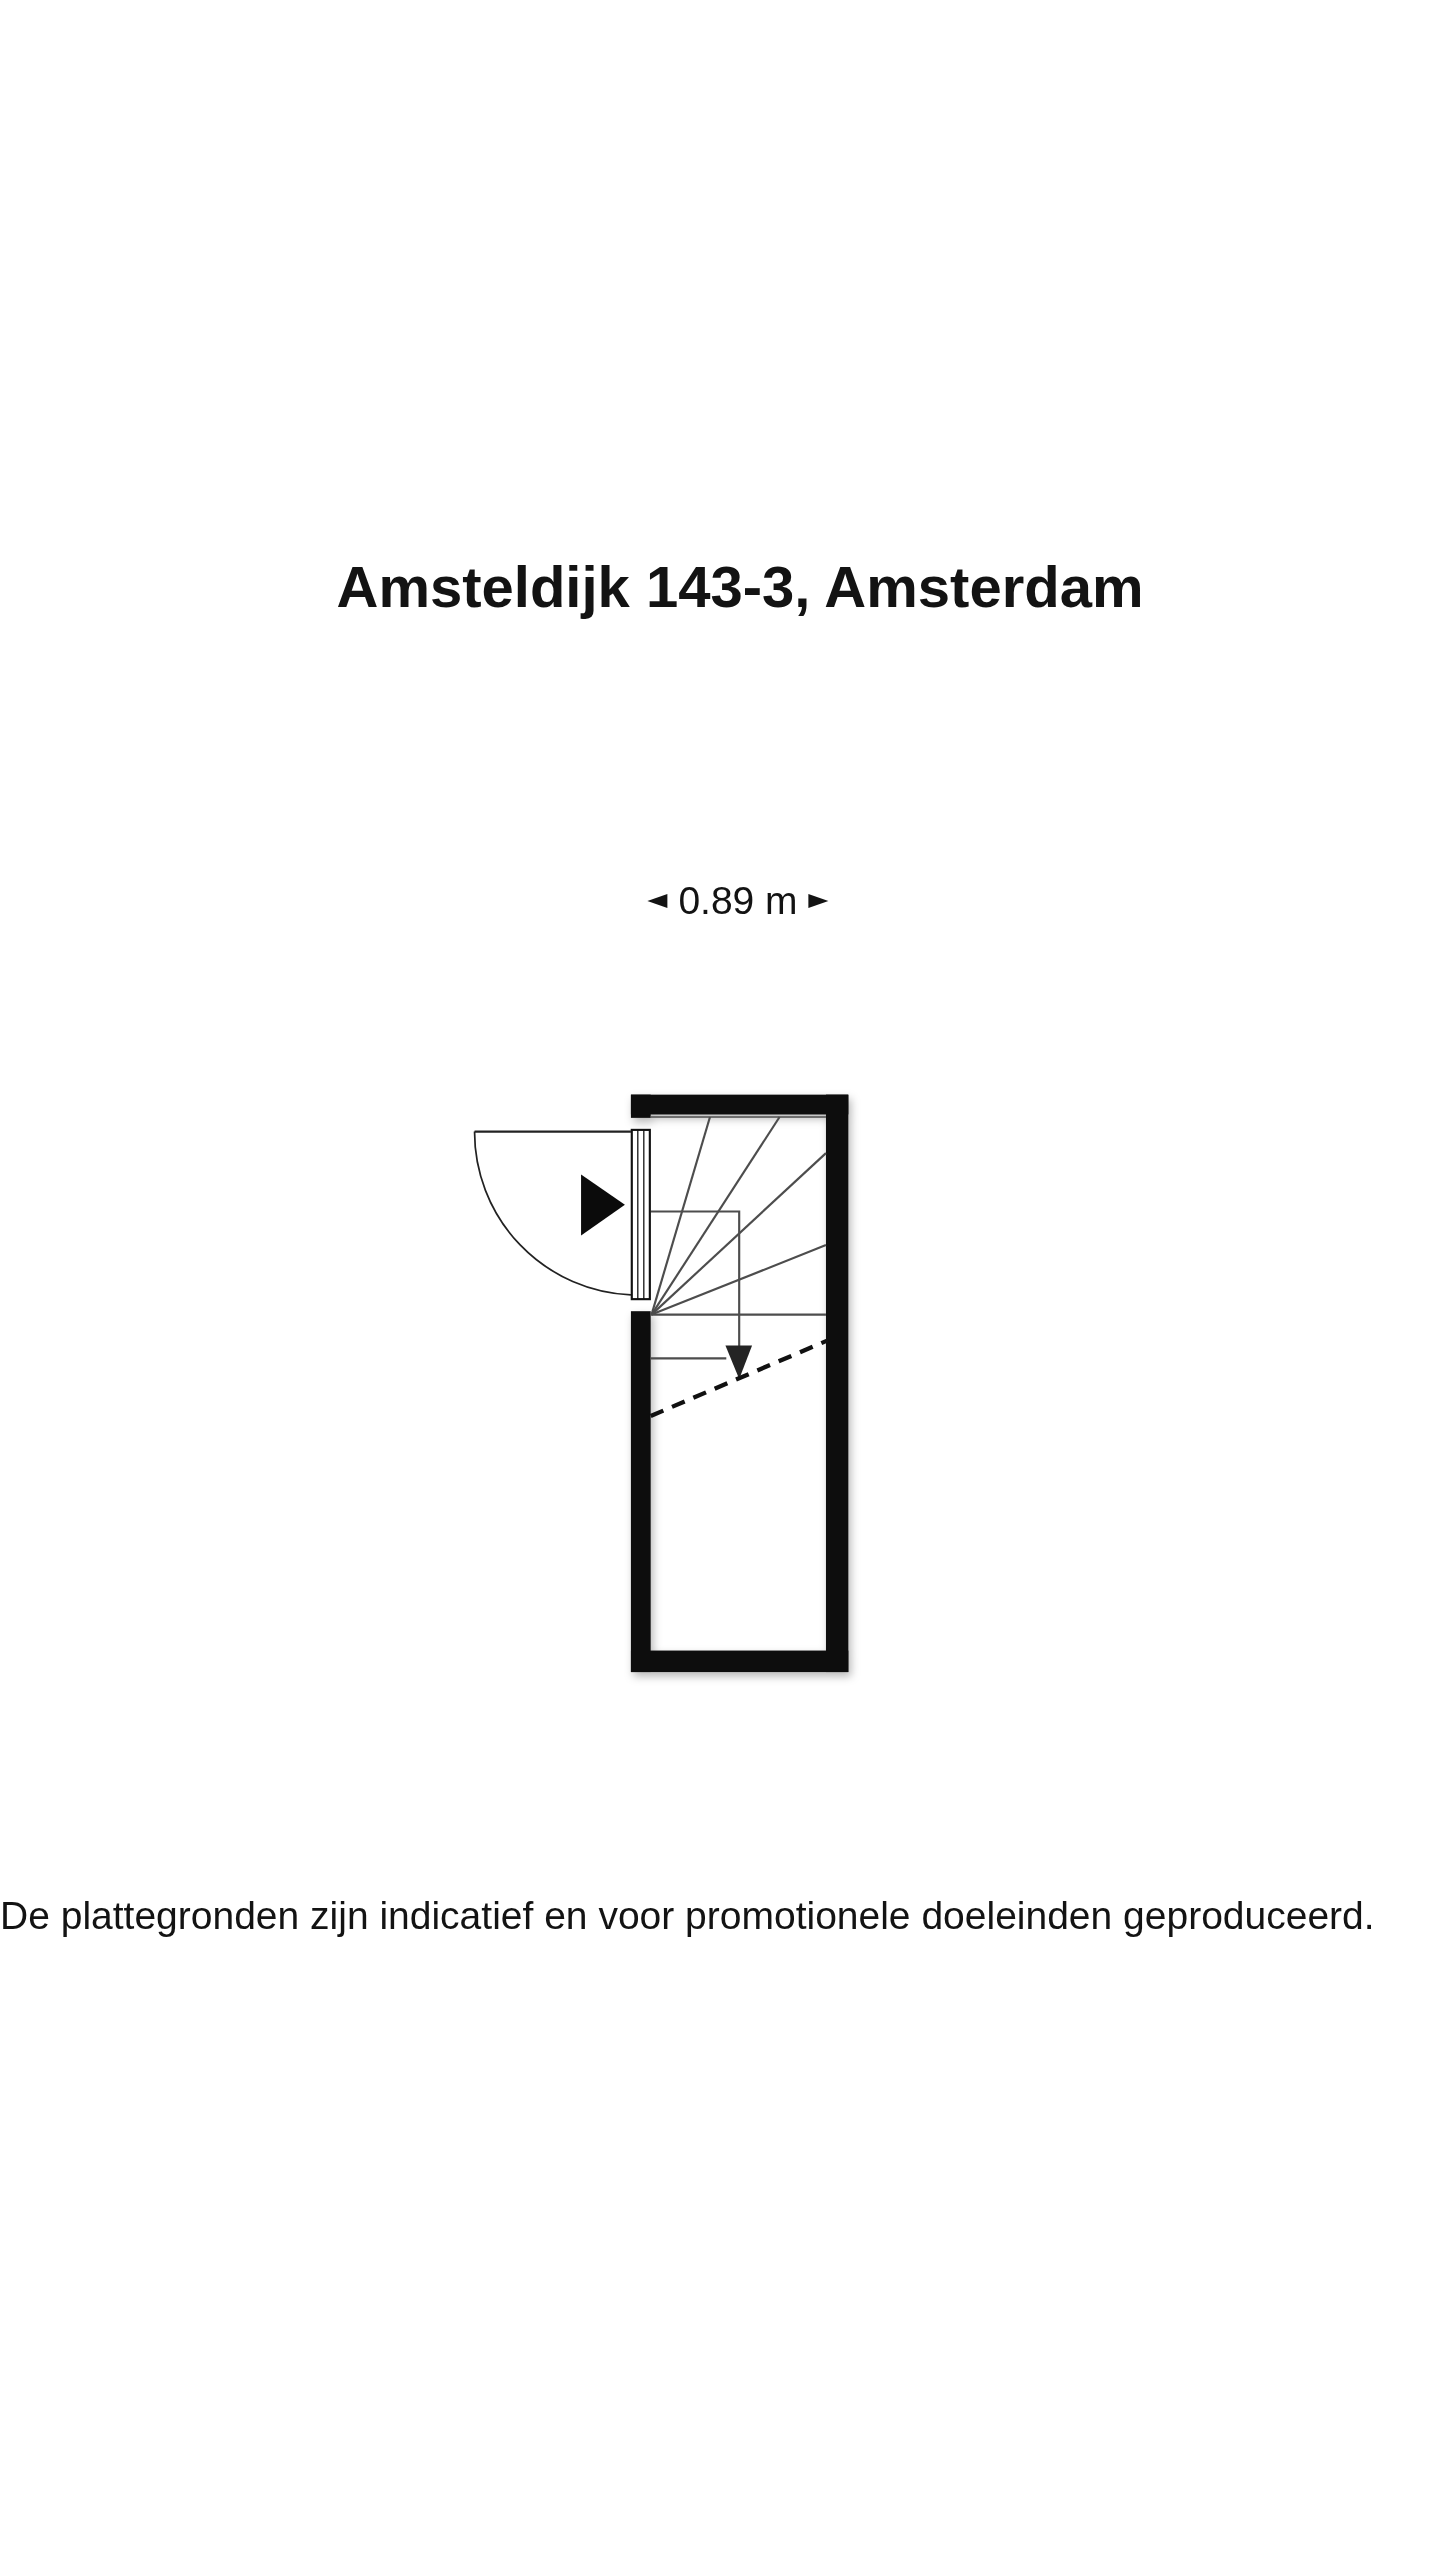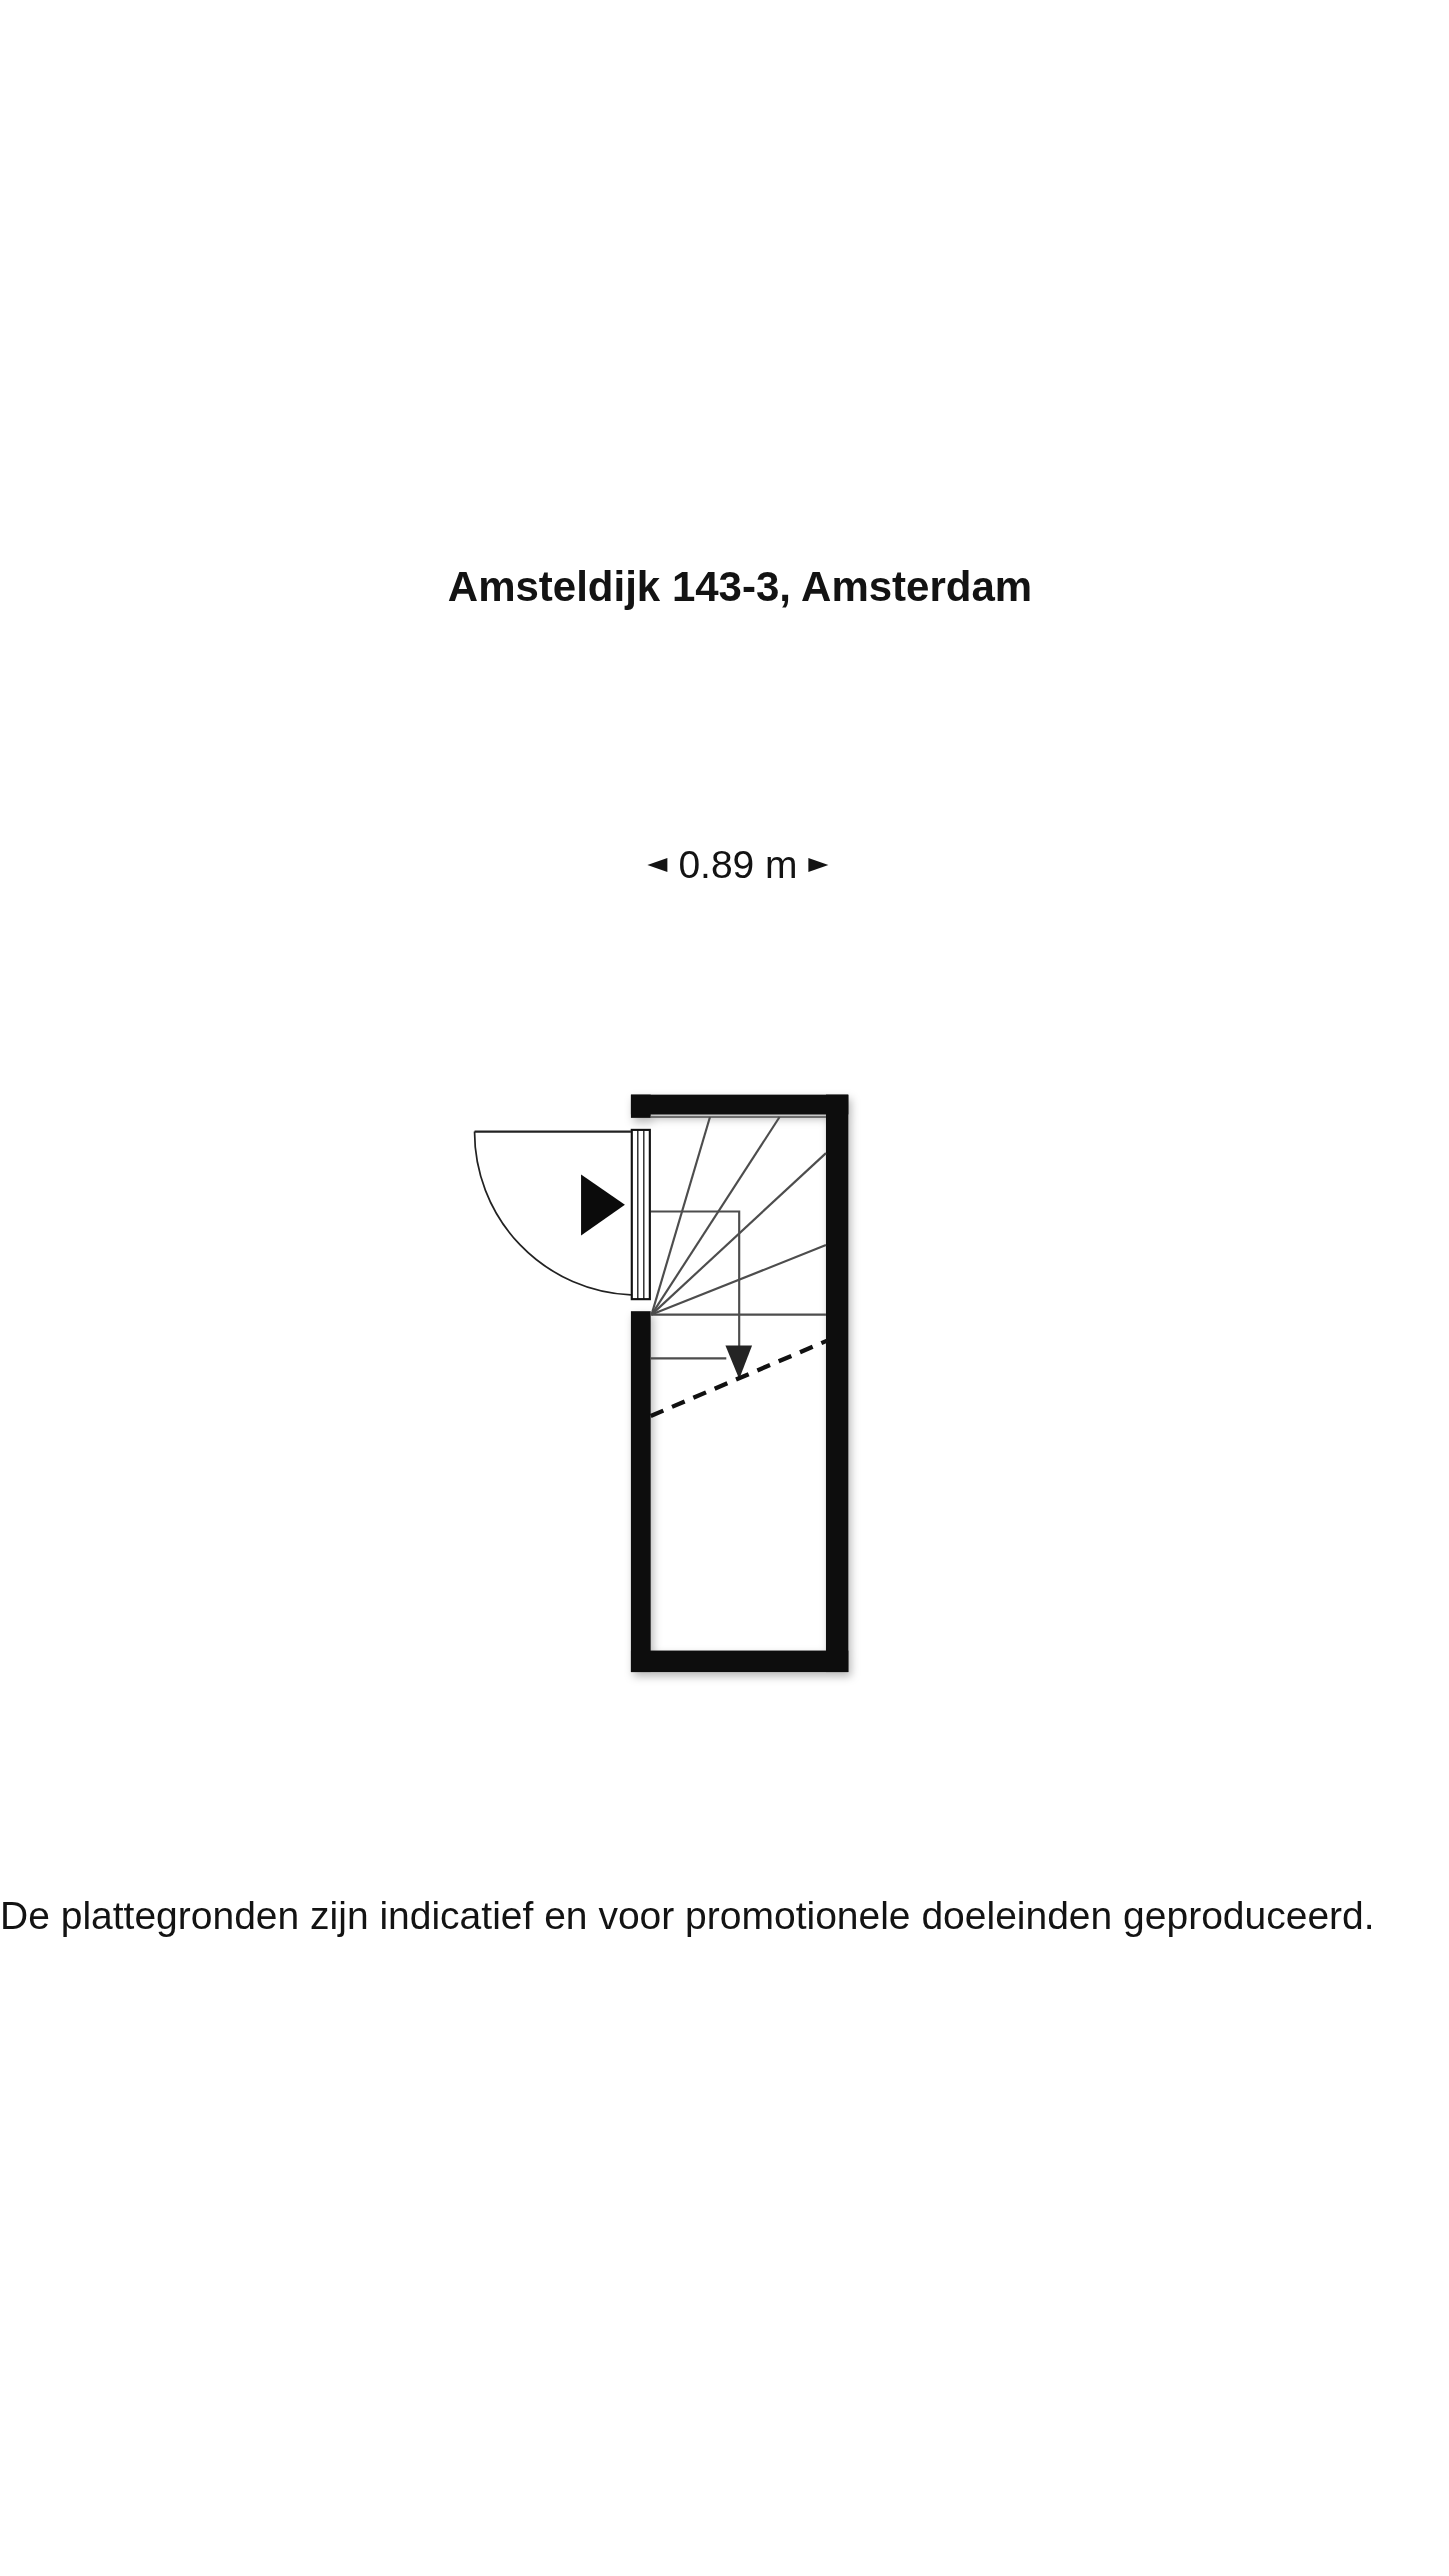--- a/index.html
+++ b/index.html
@@ -10,30 +10,30 @@
     background: #ffffff;
     overflow: hidden;
     font-family: "Liberation Sans", sans-serif;
     color: #151515;
   }
   .title-block {
     position: absolute;
     top: 549px;
     left: 740px;
     transform: translateX(-50%);
-    font-size: 42px;
+    font-size: 58px;
     line-height: 76px;
     font-weight: bold;
     text-align: left;
     white-space: nowrap;
     color: #131313;
   }
   .dimension-row {
     position: absolute;
-    top: 842px;
+    top: 878px;
     left: 738px;
     transform: translateX(-50%);
     height: 45px;
     display: flex;
     align-items: center;
     gap: 11px;
   }
   .dimension-label {
     font-size: 39px;
     line-height: 45px;

